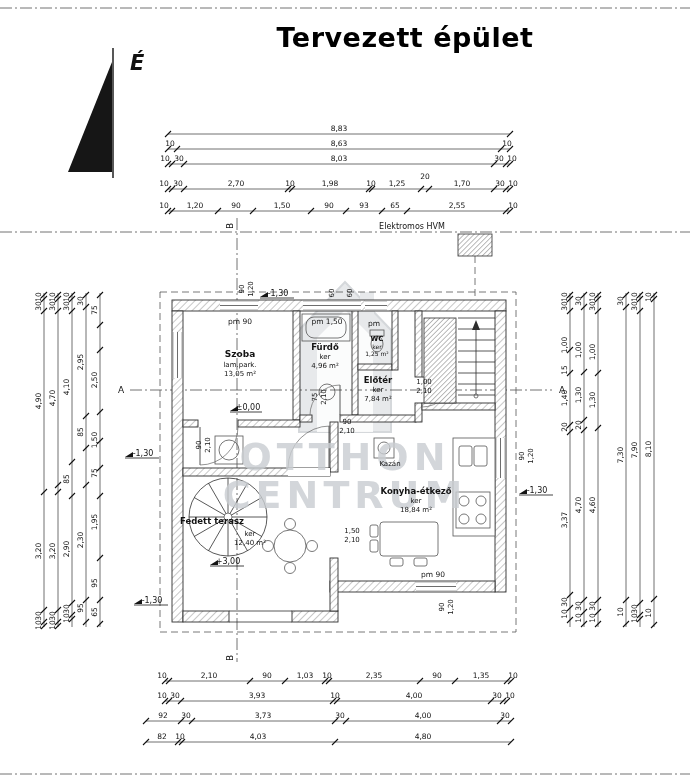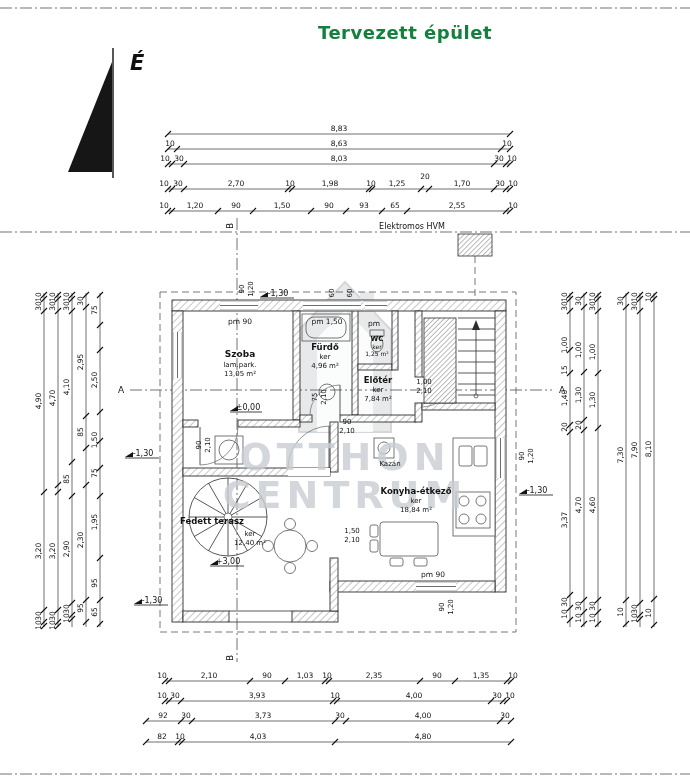--- a/index.html
+++ b/index.html
@@ -1,19 +1,19 @@
 <!DOCTYPE html>
 <html><head>
 <meta charset="utf-8">
 <style>
   html,body{margin:0;padding:0;background:#ffffff;}
   .page{position:relative;width:690px;height:783px;background:#fff;overflow:hidden;
         font-family:"DejaVu Sans",sans-serif;}
   .title{position:absolute;top:22px;left:120px;right:0;text-align:center;
-         font-size:18px;font-weight:bold;color:#15803d;letter-spacing:0.5px;}
+         font-size:27px;font-weight:bold;color:#000000;letter-spacing:0.5px;}
   svg{position:absolute;top:0;left:0;}
   svg text{font-family:"DejaVu Sans",sans-serif;}
   .dim{stroke:#222;stroke-width:0.65;}
   .tick{stroke:#111;stroke-width:1.1;}
   text.dimtext{font-size:7.5px;fill:#111;}
   text.lbl{fill:#141414;}
   text.b{font-weight:bold;}
   .wall{fill:url(#hatchWall);stroke:#2e2e2e;stroke-width:0.9;}
   .void{fill:url(#hatchDense);stroke:#2e2e2e;stroke-width:0.8;}
   .thin{stroke:#2e2e2e;stroke-width:0.8;fill:none;}

